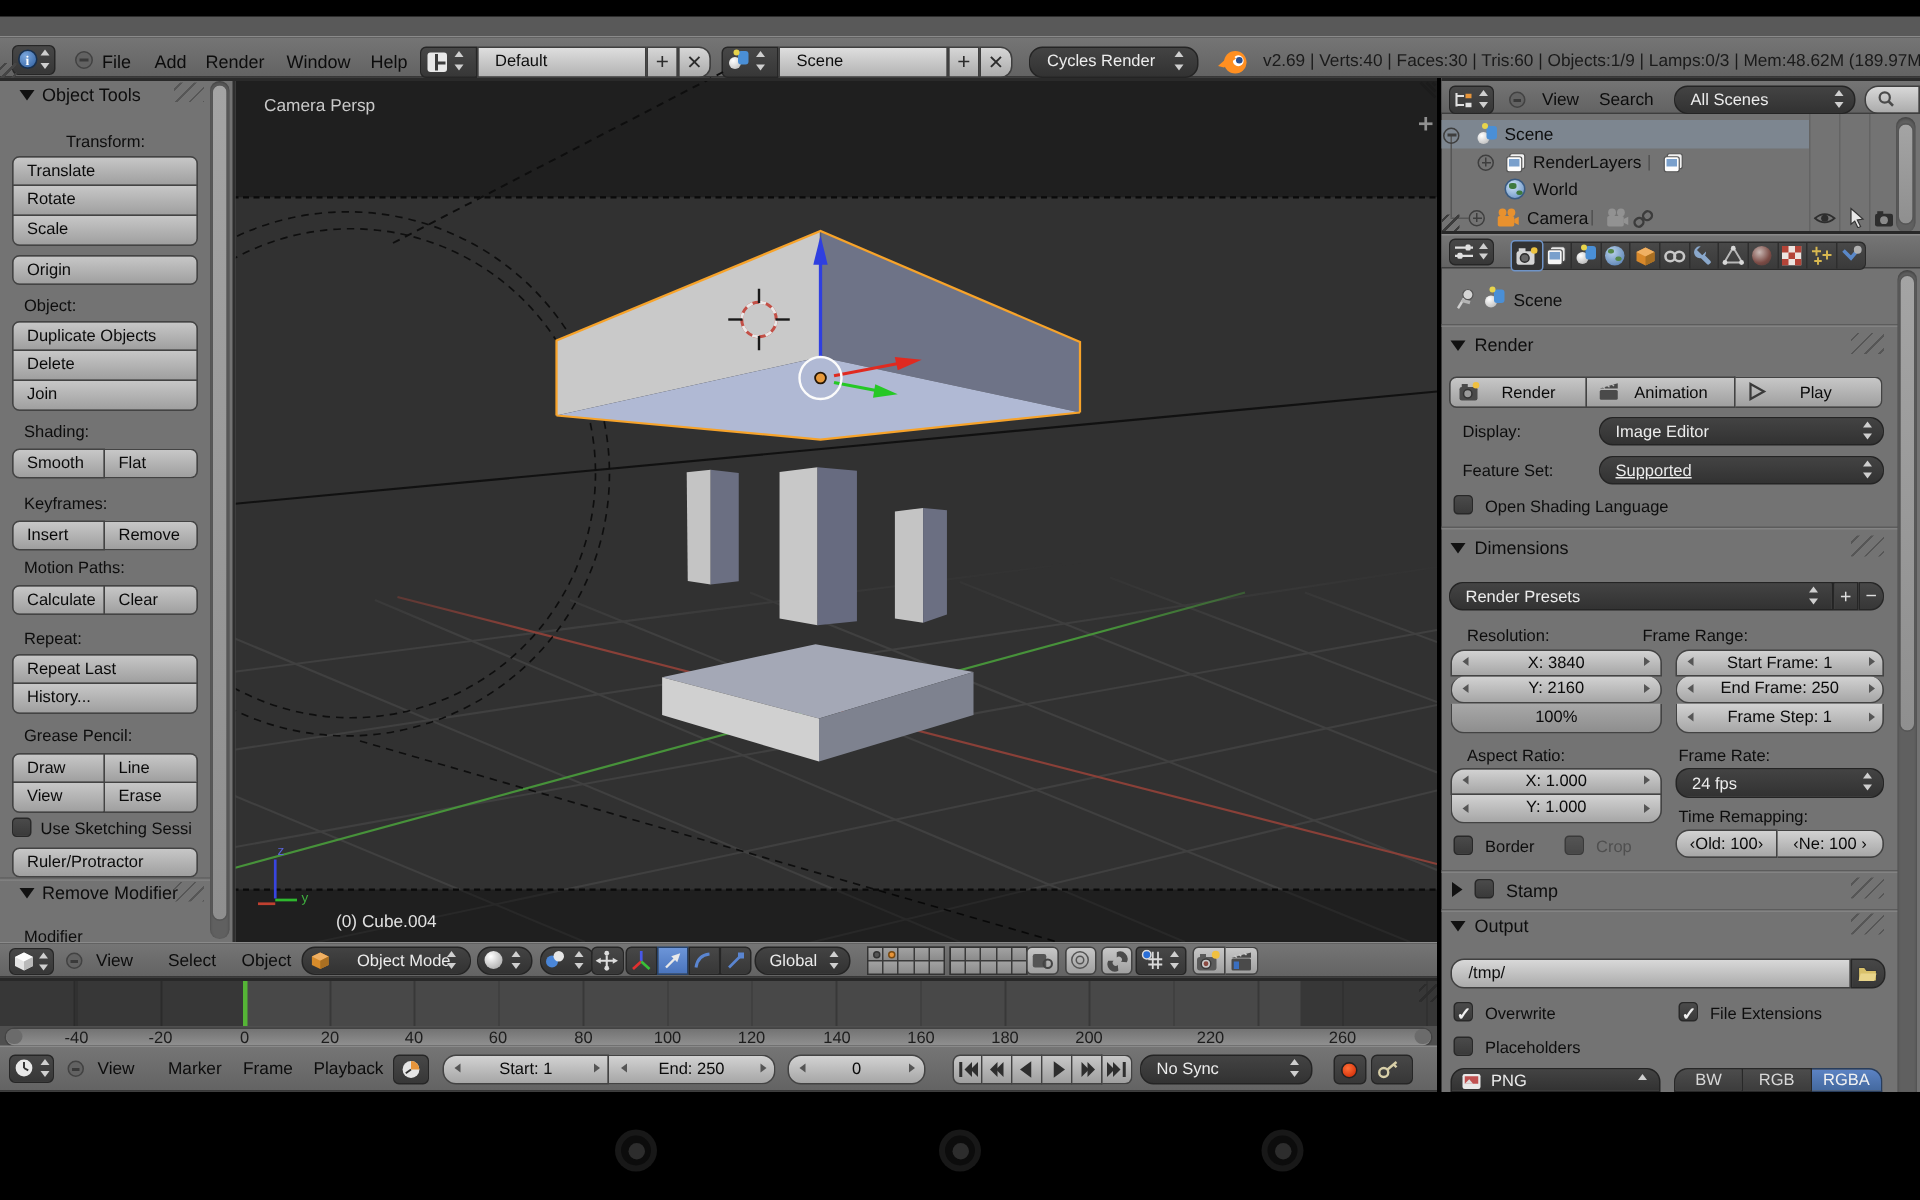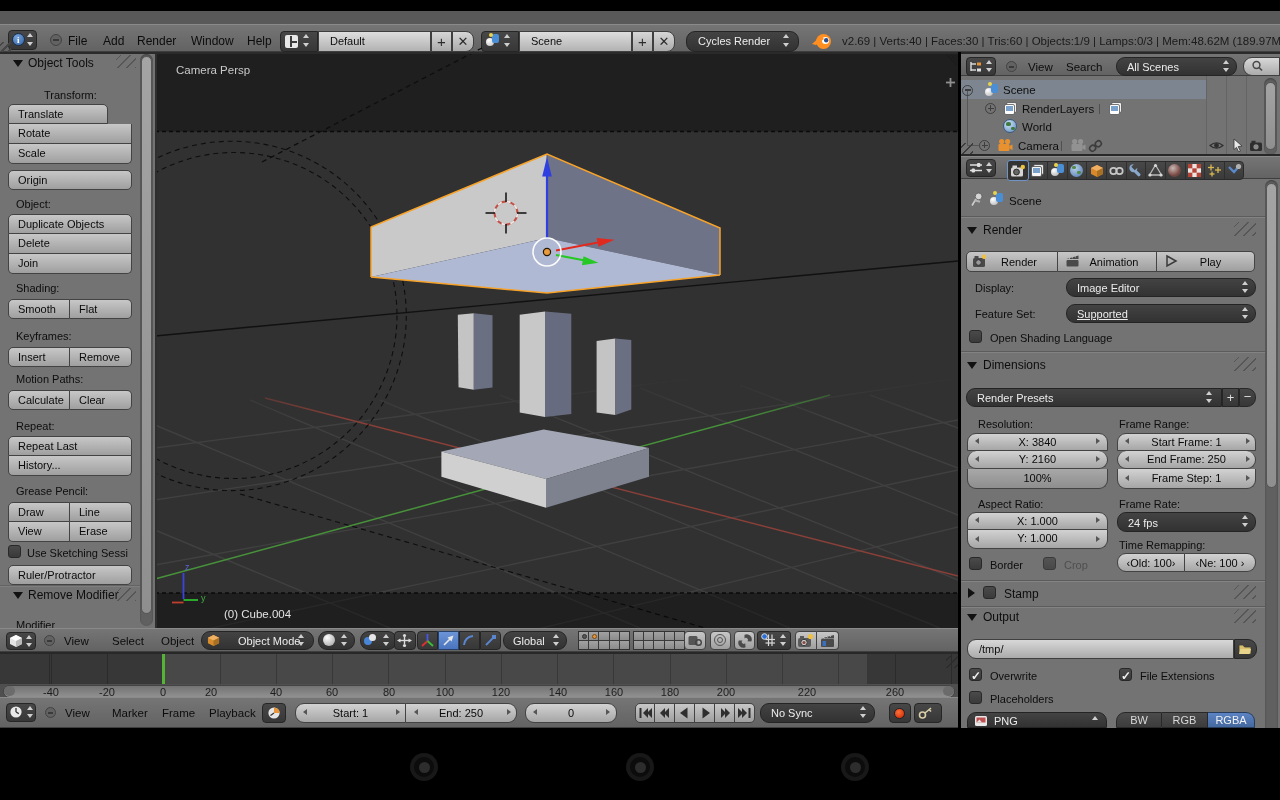--- a/index.html
+++ b/index.html
@@ -191,21 +191,21 @@
 <div class="abs" style="left:0;top:52px;width:157px;height:576px;background:#737373;border-right:2px solid #2e2e2e;box-sizing:border-box;"></div>
 <div id="toolshelf">
 
   <div class="scrltrk" style="left:140px;top:54px;width:13px;height:572px;"></div>
   <div class="scrlth" style="left:141px;top:56px;width:11px;height:558px;"></div>
 
   <div class="tri" style="left:13px;top:60px;border-left:5px solid transparent;border-right:5px solid transparent;border-top:7px solid #111;"></div>
   <div class="lbl" style="left:28px;top:58px;font-size:12px;">Object Tools</div>
   <div class="abs" style="left:116px;top:55px;width:20px;height:13px;background:repeating-linear-gradient(135deg,transparent 0 3px,#565656 3px 4.2px,transparent 4.2px 6.5px);"></div>
   <div class="lbl" style="left:16px;top:90px;margin-left:28px;">Transform:</div>
-  <div class="btn" style="left:8px;top:104px;width:100px;height:20px;border-radius:5px 5px 0 0;line-height:19px;text-align:left;padding-left:9px;">Translate</div>
+  <div class="btn" style="left:8px;top:104px;width:124px;height:20px;border-radius:5px 5px 0 0;line-height:19px;text-align:left;padding-left:9px;">Translate</div>
   <div class="btn" style="left:8px;top:124px;width:124px;height:20px;border-top:none;line-height:18px;text-align:left;padding-left:9px;">Rotate</div>
   <div class="btn" style="left:8px;top:144px;width:124px;height:20px;border-top:none;border-radius:0 0 5px 5px;line-height:18px;text-align:left;padding-left:9px;">Scale</div>
   <div class="btn" style="left:8px;top:170px;width:124px;height:20px;border-radius:5px;line-height:19px;text-align:left;padding-left:9px;">Origin</div>
   <div class="lbl" style="left:16px;top:199px;">Object:</div>
   <div class="btn" style="left:8px;top:214px;width:124px;height:20px;border-radius:5px 5px 0 0;line-height:19px;text-align:left;padding-left:9px;">Duplicate Objects</div>
   <div class="btn" style="left:8px;top:234px;width:124px;height:20px;border-top:none;line-height:18px;text-align:left;padding-left:9px;">Delete</div>
   <div class="btn" style="left:8px;top:254px;width:124px;height:20px;border-top:none;border-radius:0 0 5px 5px;line-height:18px;text-align:left;padding-left:9px;">Join</div>
   <div class="lbl" style="left:16px;top:283px;">Shading:</div>
   <div class="btn" style="left:8px;top:299px;width:62px;height:20px;border-radius:5px 0 0 5px;line-height:19px;text-align:left;padding-left:9px;">Smooth</div>
   <div class="btn" style="left:70px;top:299px;width:62px;height:20px;border-left:none;border-radius:0 5px 5px 0;line-height:19px;text-align:left;padding-left:9px;">Flat</div>
@@ -388,21 +388,21 @@
   <div class="abs" style="left:162px;top:652px;width:2.5px;height:32px;background:#55b436;"></div>
 
   <div class="abs" style="left:0;top:684px;width:958px;height:14px;background:#4f4f4f;"></div>
   <div class="abs" style="left:3px;top:684.5px;width:952px;height:13px;background:linear-gradient(#737373,#909090);border:1px solid #434343;border-radius:7px;box-sizing:border-box;"></div>
   <div class="abs" style="left:4px;top:686px;width:11px;height:10px;border-radius:6px;background:#6b6b6b;"></div>
   <div class="abs" style="left:943px;top:686px;width:11px;height:10px;border-radius:6px;background:#6b6b6b;"></div>
   <div class="abs" style="left:0;top:686px;width:958px;height:11px;font-size:11px;color:#1d1d1d;">
    <span class="abs" style="left:36px;width:30px;text-align:center;">-40</span>
    <span class="abs" style="left:92px;width:30px;text-align:center;">-20</span>
    <span class="abs" style="left:148px;width:30px;text-align:center;">0</span>
-   <span class="abs" style="left:205px;width:30px;text-align:left;">20</span>
+   <span class="abs" style="left:205px;width:30px;text-align:center;">20</span>
    <span class="abs" style="left:261px;width:30px;text-align:center;">40</span>
    <span class="abs" style="left:317px;width:30px;text-align:center;">60</span>
    <span class="abs" style="left:374px;width:30px;text-align:center;">80</span>
    <span class="abs" style="left:430px;width:30px;text-align:center;">100</span>
    <span class="abs" style="left:486px;width:30px;text-align:center;">120</span>
    <span class="abs" style="left:543px;width:30px;text-align:center;">140</span>
    <span class="abs" style="left:599px;width:30px;text-align:center;">160</span>
    <span class="abs" style="left:655px;width:30px;text-align:center;">180</span>
    <span class="abs" style="left:711px;width:30px;text-align:center;">200</span>
    <span class="abs" style="left:768px;width:30px;text-align:center;margin-left:24px;">220</span>
@@ -730,21 +730,21 @@
   <div class="tri" style="left:967px;top:362px;border-left:5px solid transparent;border-right:5px solid transparent;border-top:7px solid #111;"></div>
   <div class="lbl" style="left:983px;top:360px;font-size:12px;">Dimensions</div>
   <div class="abs" style="left:1234px;top:357px;width:22px;height:14px;background:repeating-linear-gradient(135deg,transparent 0 3px,#565656 3px 4.2px,transparent 4.2px 6.5px);"></div>
   <div class="menu" style="left:966px;top:388px;width:256px;height:19px;border-radius:9px 0 0 9px;"></div>
   <div class="wlbl" style="left:977px;top:393px;color:#ececec;">Render Presets</div>
   <div class="udar up" style="left:1206px;top:391px;"></div>
   <div class="udar dn" style="left:1206px;top:399px;"></div>
   <div class="icobtn" style="left:1222px;top:388px;width:17px;height:19px;border-radius:0;color:#dedede;font-size:13px;text-align:center;line-height:17px;">+</div>
   <div class="icobtn" style="left:1239px;top:388px;width:17px;height:19px;border-radius:0 9px 9px 0;color:#dedede;font-size:13px;text-align:center;line-height:16px;">−</div>
   <div class="lbl" style="left:978px;top:419px;">Resolution:</div>
-  <div class="lbl" style="left:1119px;top:419px;">Frame Range:</div>
+  <div class="lbl" style="left:1095px;top:419px;">Frame Range:</div>
   <div class="num" style="left:967px;top:433px;width:141px;height:18px;border-radius:9px 9px 0 0;line-height:17px;">X: 3840</div>
   <div class="num" style="left:967px;top:451px;width:141px;height:18px;border-top:none;line-height:16px;">Y: 2160</div>
   <div class="la" style="left:975px;top:438px;"></div>
       <div class="ra" style="left:1096px;top:438px;"></div>
   <div class="la" style="left:975px;top:456px;"></div>
       <div class="ra" style="left:1096px;top:456px;"></div>
   <div class="la" style="left:1125px;top:438px;"></div>
       <div class="ra" style="left:1246px;top:438px;"></div>
   <div class="la" style="left:1125px;top:456px;"></div>
       <div class="ra" style="left:1246px;top:456px;"></div>

